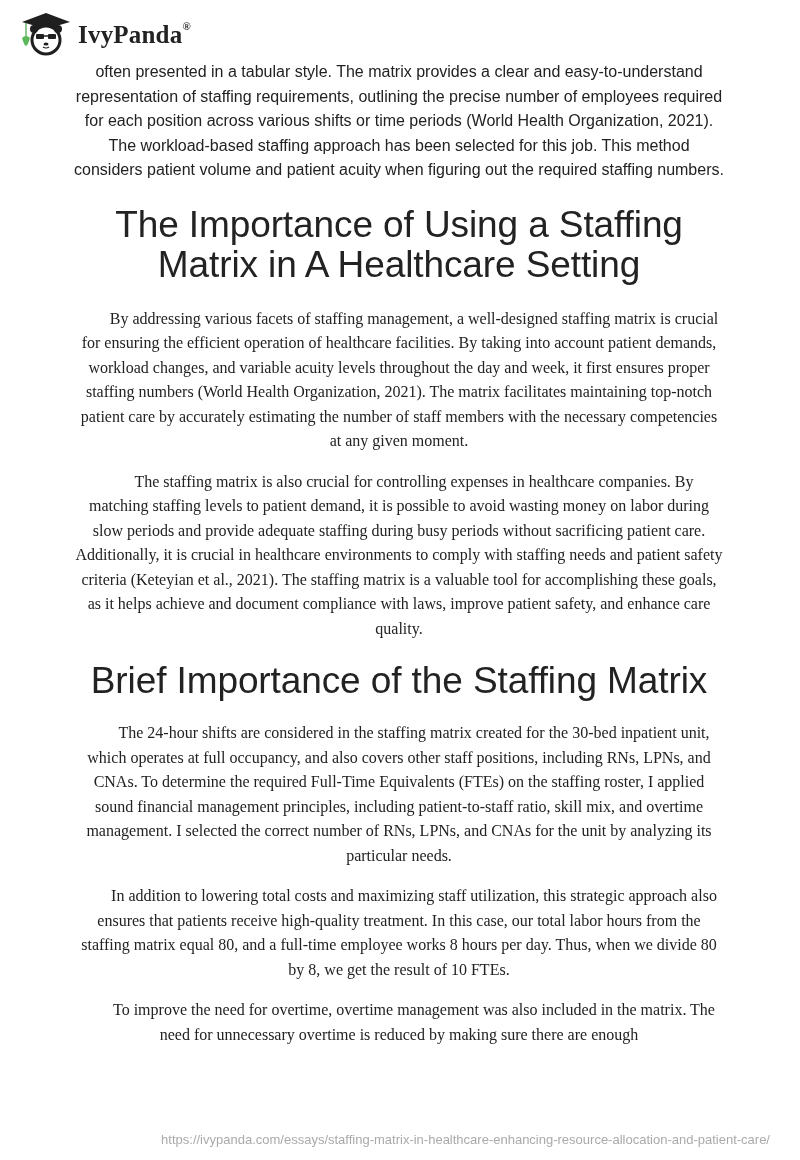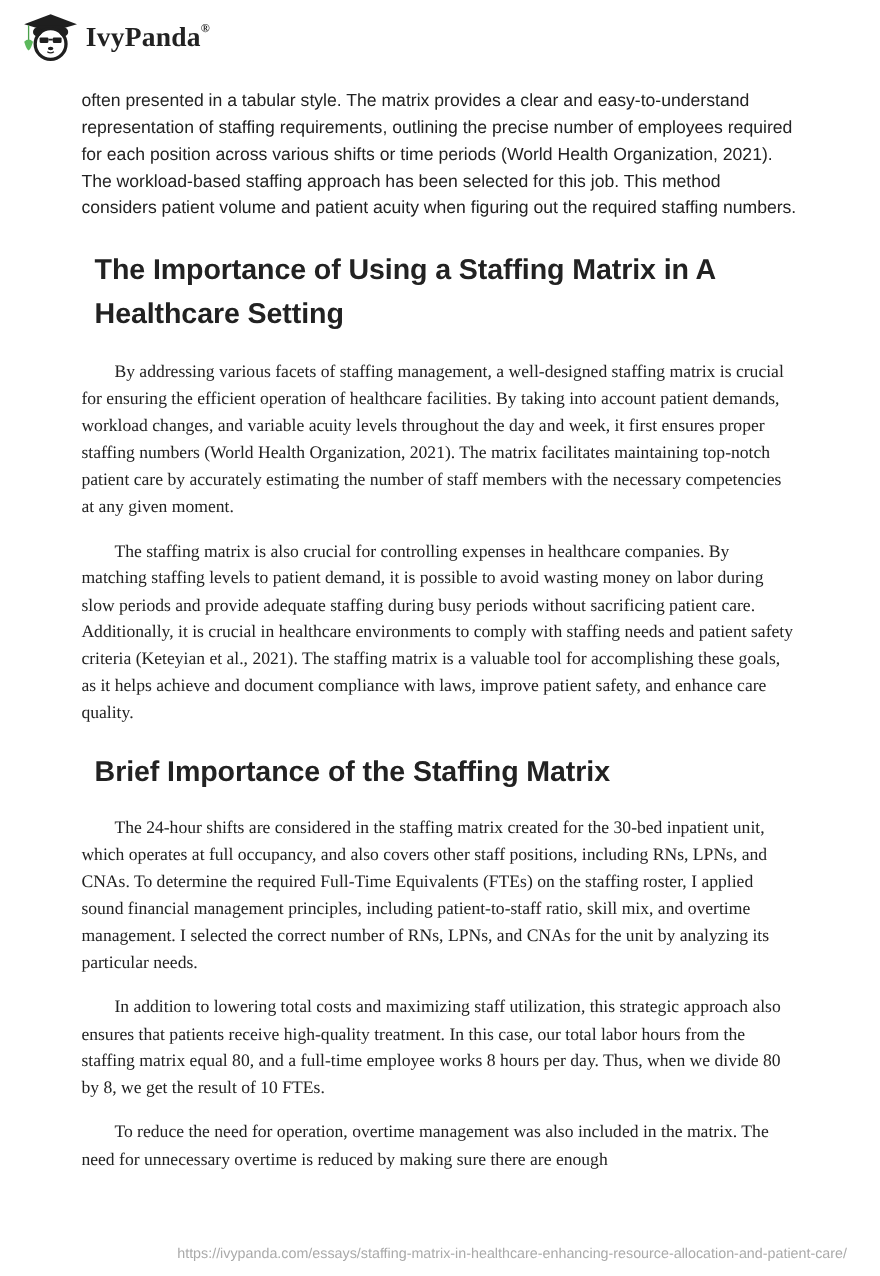--- a/index.html
+++ b/index.html
@@ -3,24 +3,24 @@
   <meta charset="utf-8">
   <style>
     html, body { margin: 0; padding: 0; background: #ffffff; }
     body { width: 800px; height: 1160px; position: relative; overflow: hidden; font-family: "Liberation Sans", sans-serif; color: #222222; }
     .header { position: absolute; left: 0; top: 0; width: 704px; height: 60px; }
     .logo { position: absolute; left: 18px; top: 8px; display: flex; align-items: center; }
     .logo-mark { width: 56px; height: 50px; position: relative; }
     .logo-text { font-family: "Liberation Serif", serif; font-weight: bold; font-size: 25px; color: #222; margin-left: 4px; margin-top: 4px; letter-spacing: 0.2px; }
     .logo-reg { font-size: 11px; vertical-align: super; position: relative; top: -4px; }
     .doc-title { position: absolute; right: 33px; top: 13px; font-size: 13.5px; color: #888888; white-space: nowrap; }
-    .content { position: absolute; left: 74px; top: 80px; width: 650px; }
+    .content { position: absolute; left: 74px; top: 60px; width: 650px; text-align: center; }
     p { margin: 0 0 16px 0; font-size: 16px; line-height: 24.5px; color: #222; }
     p.indent { text-indent: 30px; font-family: Liberation Serif, serif; }
-    h2 { margin: 12px; font-size: 26px; line-height: 40px; font-weight: bold; color: #222; letter-spacing: -0.1px; }
+    h2 { margin: 12px; font-size: 37px; line-height: 40px; font-weight: normal; color: #222; letter-spacing: -0.1px; }
     .footer-url { position: absolute; right: 30px; top: 1132px; font-size: 13px; color: #aaaaaa; white-space: nowrap; }
   </style>
 </head>
 <body>
 
 <div class="header">
   <div class="logo">
     <div class="logo-mark">
       <svg width="56" height="50" viewBox="0 0 56 50">
 
@@ -50,16 +50,16 @@
 <div class="content">
   <p style="margin-bottom:22px;">often presented in a tabular style. The matrix provides a clear and easy-to-understand representation of staffing requirements, outlining the precise number of employees required for each position across various shifts or time periods (World Health Organization, 2021). The workload-based staffing approach has been selected for this job. This method considers patient volume and patient acuity when figuring out the required staffing numbers.</p>
 
   <h2 style="margin-bottom:22px;">The Importance of Using a Staffing Matrix in A Healthcare Setting</h2>
   <p class="indent">By addressing various facets of staffing management, a well-designed staffing matrix is crucial for ensuring the efficient operation of healthcare facilities. By taking into account patient demands, workload changes, and variable acuity levels throughout the day and week, it first ensures proper staffing numbers (World Health Organization, 2021). The matrix facilitates maintaining top-notch patient care by accurately estimating the number of staff members with the necessary competencies at any given moment.</p>
   <p class="indent" style="margin-bottom:20px;">The staffing matrix is also crucial for controlling expenses in healthcare companies. By matching staffing levels to patient demand, it is possible to avoid wasting money on labor during slow periods and provide adequate staffing during busy periods without sacrificing patient care. Additionally, it is crucial in healthcare environments to comply with staffing needs and patient safety criteria (Keteyian et al., 2021). The staffing matrix is a valuable tool for accomplishing these goals, as it helps achieve and document compliance with laws, improve patient safety, and enhance care quality.</p>
 
   <h2 style="margin-bottom:20px;">Brief Importance of the Staffing Matrix</h2>
   <p class="indent">The 24-hour shifts are considered in the staffing matrix created for the 30-bed inpatient unit, which operates at full occupancy, and also covers other staff positions, including RNs, LPNs, and CNAs. To determine the required Full-Time Equivalents (FTEs) on the staffing roster, I applied sound financial management principles, including patient-to-staff ratio, skill mix, and overtime management. I selected the correct number of RNs, LPNs, and CNAs for the unit by analyzing its particular needs.</p>
   <p class="indent">In addition to lowering total costs and maximizing staff utilization, this strategic approach also ensures that patients receive high-quality treatment. In this case, our total labor hours from the staffing matrix equal 80, and a full-time employee works 8 hours per day. Thus, when we divide 80 by 8, we get the result of 10 FTEs.</p>
-  <p class="indent">To reduce the need for operation, overtime management was also included in the matrix. The need for unnecessary overtime is reduced by making sure there are enough</p>
+  <p class="indent">To improve the need for overtime, overtime management was also included in the matrix. The need for unnecessary overtime is reduced by making sure there are enough</p>
 </div>
 
 <div class="footer-url">https://ivypanda.com/essays/staffing-matrix-in-healthcare-enhancing-resource-allocation-and-patient-care/</div>
 
 </body></html>

